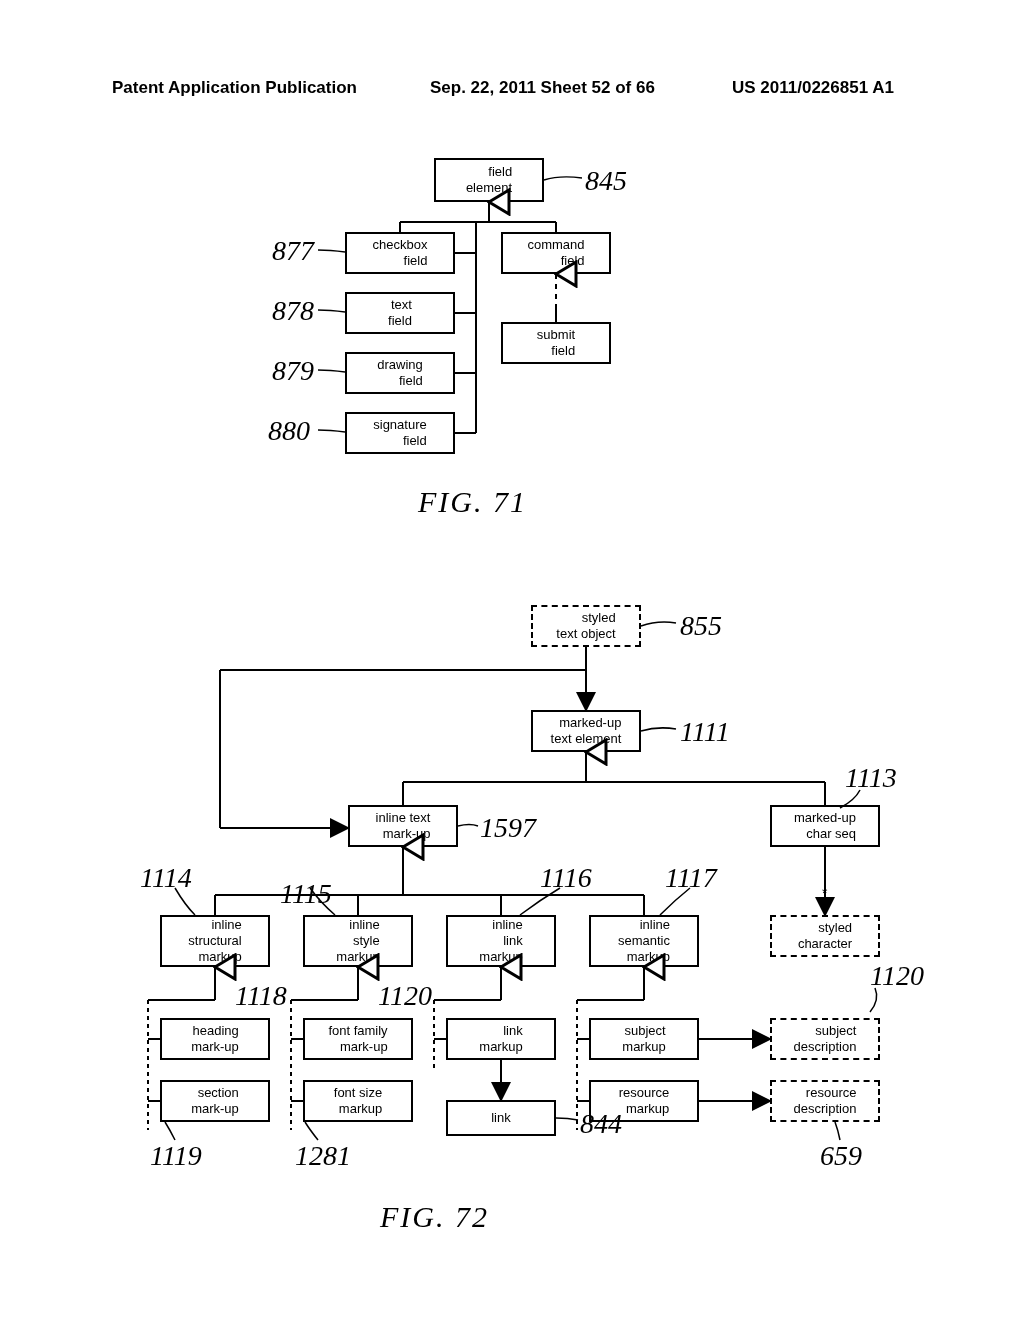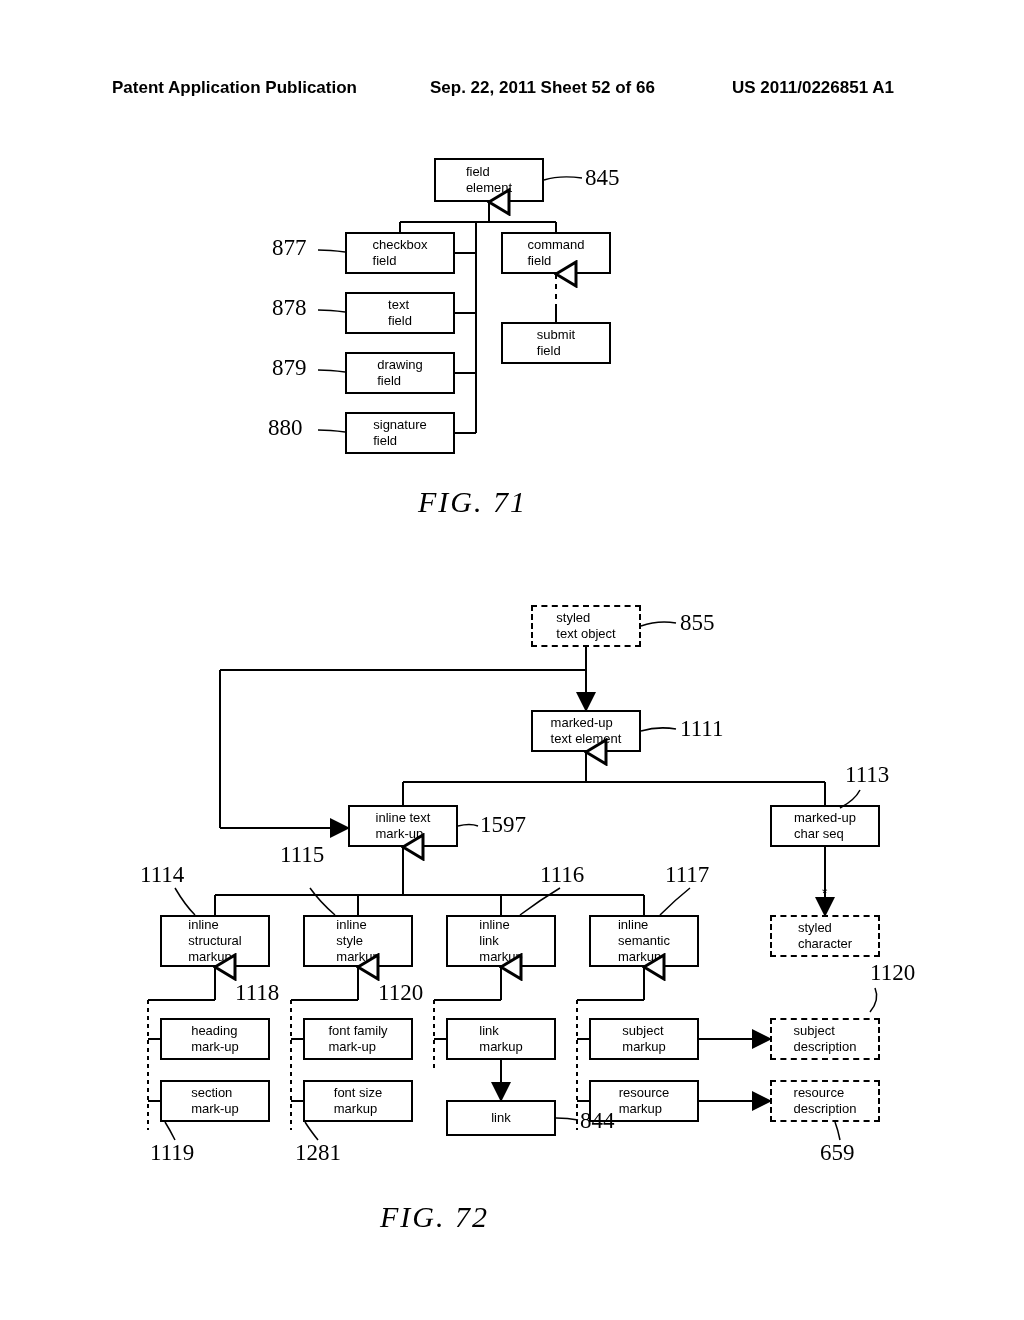--- a/index.html
+++ b/index.html
@@ -17,34 +17,35 @@
   .hdr {
     position: absolute;
     top: 78px;
     font-size: 17px;
     font-weight: bold;
   }
   .box {
     position: absolute;
     border: 2px solid #000;
     background: #fff;
-    text-align: left;
+    text-align: right;
     font-size: 13px;
     line-height: 1.25;
     display: flex;
     align-items: center;
     justify-content: center;
     padding: 2px 4px;
     box-sizing: border-box;
   }
   .box.dashed { border-style: dashed; }
   .refnum {
     position: absolute;
     font-family: 'Brush Script MT', 'Comic Sans MS', cursive;
-    font-size: 23px;
+    font-style: italic;
+    font-size: 28px;
   }
   .figlabel {
     position: absolute;
     font-family: 'Brush Script MT', 'Comic Sans MS', cursive;
     font-style: italic;
     font-size: 30px;
     letter-spacing: 2px;
   }
   svg.lines {
     position: absolute;
@@ -100,21 +101,21 @@
   <div class="box" style="left:303px; top:1080px; width:110px; height:42px">font size<br>markup</div>
   <div class="box" style="left:446px; top:1100px; width:110px; height:36px">link</div>
   <div class="box" style="left:589px; top:1080px; width:110px; height:42px">resource<br>markup</div>
   <div class="box dashed" style="left:770px; top:1080px; width:110px; height:42px">resource<br>description</div>
 
   <div class="refnum" style="left:680px; top:610px">855</div>
   <div class="refnum" style="left:680px; top:716px">1111</div>
   <div class="refnum" style="left:480px; top:812px">1597</div>
   <div class="refnum" style="left:845px; top:762px">1113</div>
   <div class="refnum" style="left:140px; top:862px">1114</div>
-  <div class="refnum" style="left:280px; top:842px">1115</div>
+  <div class="refnum" style="left:280px; top:878px">1115</div>
   <div class="refnum" style="left:540px; top:862px">1116</div>
   <div class="refnum" style="left:665px; top:862px">1117</div>
   <div class="refnum" style="left:235px; top:980px">1118</div>
   <div class="refnum" style="left:378px; top:980px">1120</div>
   <div class="refnum" style="left:870px; top:960px">1120</div>
   <div class="refnum" style="left:150px; top:1140px">1119</div>
   <div class="refnum" style="left:295px; top:1140px">1281</div>
   <div class="refnum" style="left:580px; top:1108px">844</div>
   <div class="refnum" style="left:820px; top:1140px">659</div>
 

